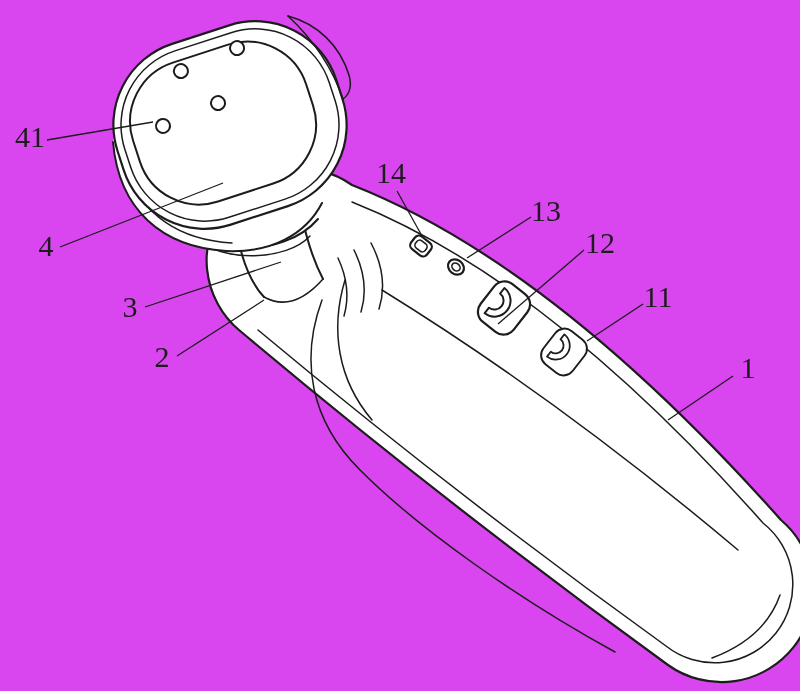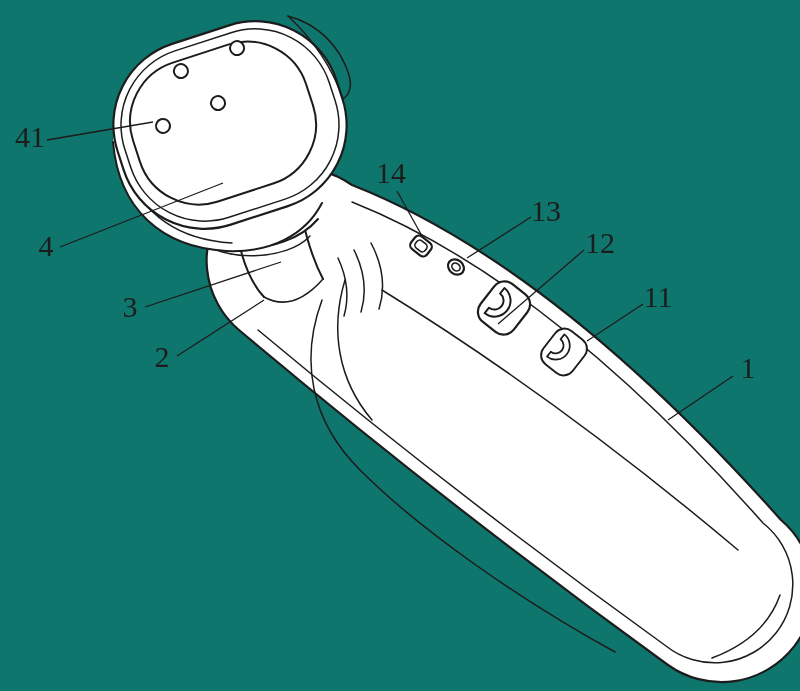--- a/index.html
+++ b/index.html
@@ -2,21 +2,21 @@
 <html style="--line: #1c1c1c;"><head>
 <meta charset="utf-8">
 <style>
   html,body{margin:0;padding:0;}
   body{
     width:800px;height:691px;
     background:#ffffff;
     font-family:"Liberation Serif", serif;
     overflow:hidden;
   }
-  .canvas{position:relative;width:800px;height:691px;background:#0f766e;}
+  .canvas{position:relative;width:800px;height:691px;background:#d946ef;}
   svg{display:block;}
   .ln{fill:none;stroke:var(--line,#1c1c1c);stroke-width:2;stroke-linecap:round;stroke-linejoin:round;}
   .w22{stroke-width:2.2}
   .w15{stroke-width:1.5}
   .w16{stroke-width:1.6}
   .fillw{fill:#ffffff;}
   .solidw{fill:#ffffff;stroke:none;}
   .leader{fill:none;stroke:var(--line,#1c1c1c);stroke-width:1.3;}
   text.ref{
     font-family:"Liberation Serif", serif;

